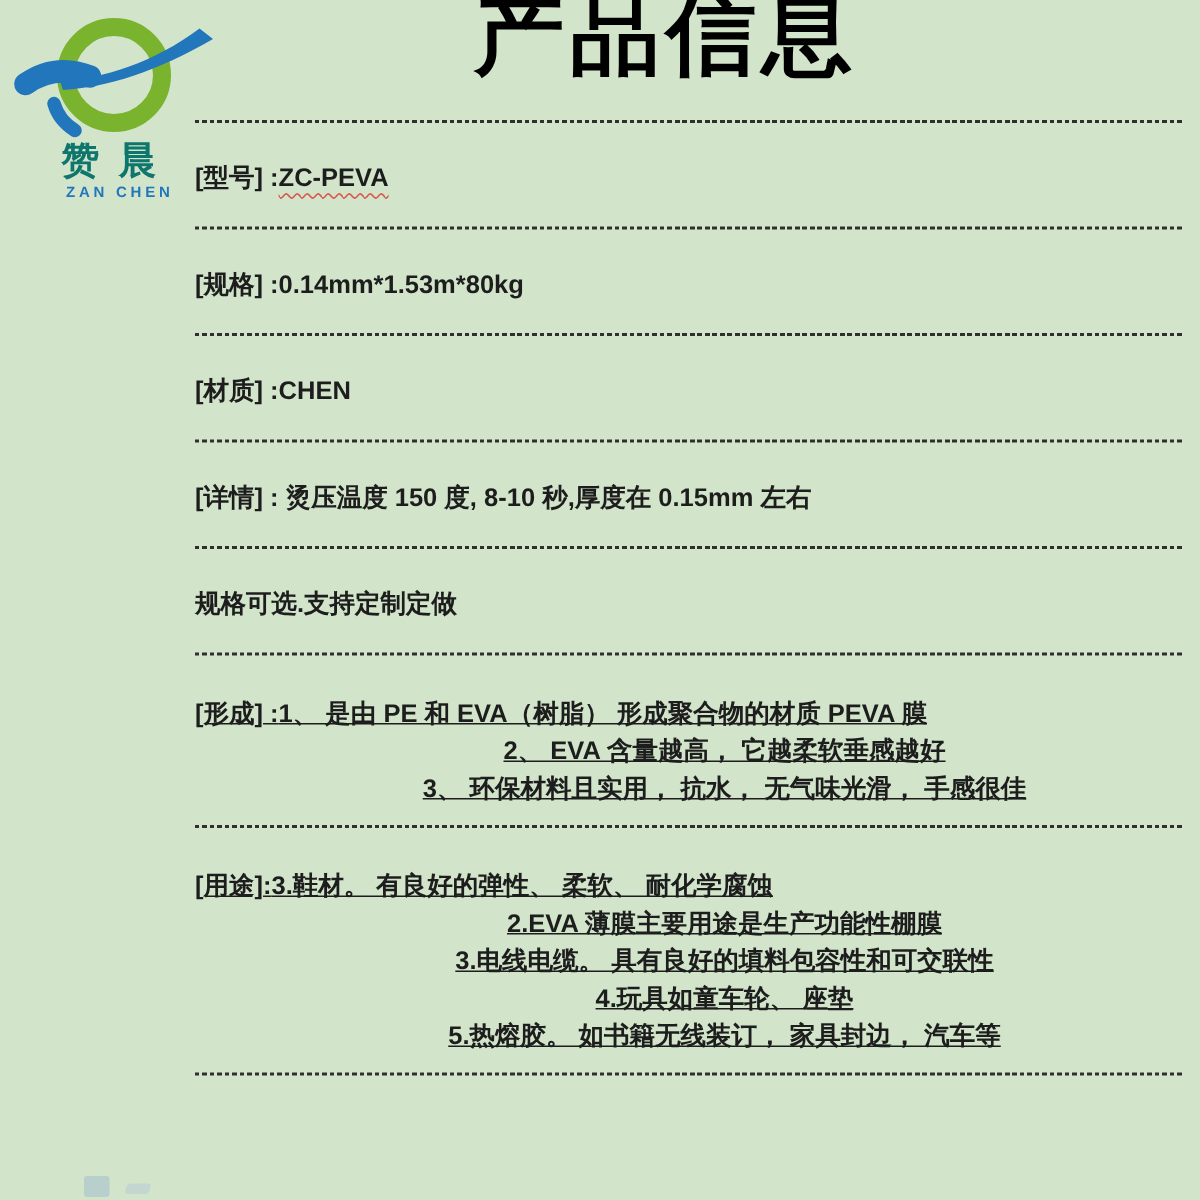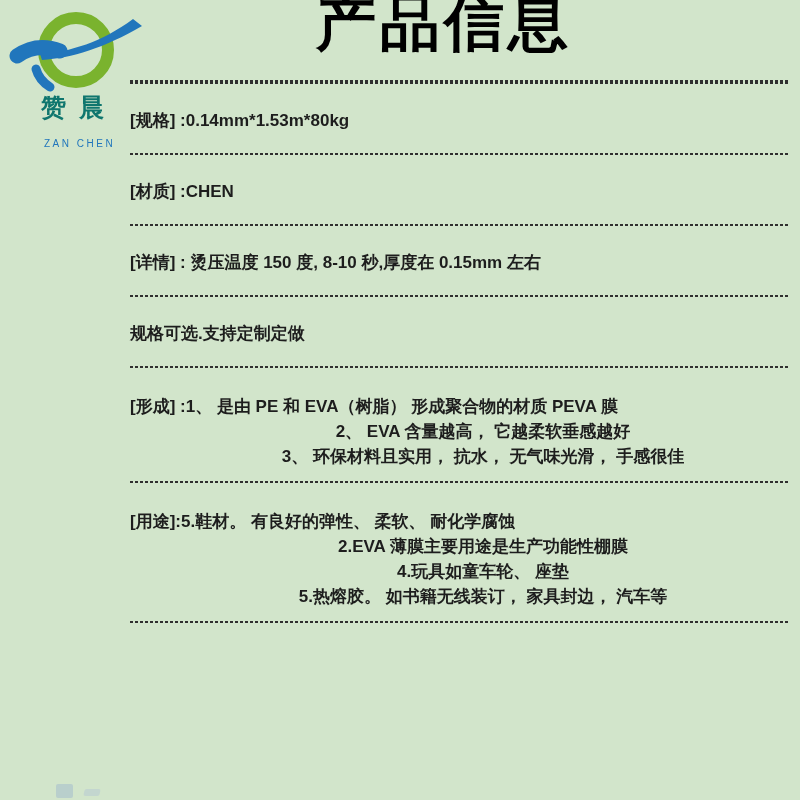--- a/index.html
+++ b/index.html
@@ -30,32 +30,32 @@
   .logo svg { display: block; }
   .brand-cn {
     margin-left: 33px; margin-top: -2px;
     color: #0f766e;
     font-size: 25px; font-weight: bold;
     letter-spacing: 13px;
     white-space: nowrap;
     line-height: 1.1;
   }
   .brand-en {
-    margin-left: 36px; margin-top: 16px;
+    margin-left: 36px; margin-top: 1px;
     color: #2176bc;
-    font-size: 10px; font-weight: normal;
+    font-size: 10px; font-weight: bold;
     letter-spacing: 2.5px;
     white-space: nowrap;
   }
 
   
   .rows { position: absolute; left: 130px; top: 80px; width: 660px; }
   .row { font-weight: bold; font-size: 17px; white-space: nowrap; }
   .row.single { padding: 26px 0 21px; line-height: 22px; }
-  .row.multi  { padding: 26px 0 12px; line-height: 25px; }
+  .row.multi  { padding: 26px 0 12px; line-height: 25px; text-decoration: underline; }
   .row .cont { padding-left: 46px; text-align: center; }
   .sep {
     height: 2px;
     background: repeating-linear-gradient(90deg, #2f2f2f 0 3px, transparent 3px 5px);
   }
   .wavy {
     text-decoration: underline;
     text-decoration-style: wavy;
     text-decoration-color: #d9584a;
     text-decoration-thickness: 1px;
@@ -91,20 +91,23 @@
       <path d="M28,65 Q31,76 42,83" fill="none" stroke="#2176bc" stroke-width="9" stroke-linecap="round"></path>
     </svg>
     <div class="brand-cn">赞晨</div>
     <div class="brand-en">ZAN CHEN</div>
   </div>
 
   <div class="title">产品信息</div>
 
   <div class="rows" id="rows">
       <div class="sep"></div>
+      <div class="row single">
+        <div class="line first"><span class="label">[型号]</span><span class="colon"> :</span><span class="value wavy">ZC-PEVA</span></div>
+      </div>
       <div class="sep"></div>
       <div class="row single">
         <div class="line first"><span class="label">[规格]</span><span class="colon"> :</span><span class="value">0.14mm*1.53m*80kg</span></div>
       </div>
       <div class="sep"></div>
       <div class="row single">
         <div class="line first"><span class="label">[材质]</span><span class="colon"> :</span><span class="value">CHEN</span></div>
       </div>
       <div class="sep"></div>
       <div class="row single">
@@ -115,22 +118,23 @@
         <div class="line first"><span class="value">规格可选.支持定制定做</span></div>
       </div>
       <div class="sep"></div>
       <div class="row multi">
         <div class="line first"><span class="label">[形成]</span><span class="colon"> :</span><span class="value">1、 是由 PE 和 EVA（树脂） 形成聚合物的材质 PEVA 膜</span></div>
         <div class="line cont">2、 EVA 含量越高， 它越柔软垂感越好</div>
         <div class="line cont">3、 环保材料且实用， 抗水， 无气味光滑， 手感很佳</div>
       </div>
       <div class="sep"></div>
       <div class="row multi">
-        <div class="line first"><span class="label">[用途]</span><span class="colon">:</span><span class="value">5.鞋材。 有良好的弹性、 柔软、 耐化学腐蚀</span></div>
+        <div class="line first"><span class="label">[用途]</span><span class="colon">:</span><span class="value">3.鞋材。 有良好的弹性、 柔软、 耐化学腐蚀</span></div>
         <div class="line cont">2.EVA 薄膜主要用途是生产功能性棚膜</div>
+        <div class="line cont">3.电线电缆。 具有良好的填料包容性和可交联性</div>
         <div class="line cont">4.玩具如童车轮、 座垫</div>
         <div class="line cont">5.热熔胶。  如书籍无线装订， 家具封边， 汽车等</div>
       </div>
       <div class="sep"></div>
     </div>
 
   <div class="watermark">
     <div class="w1"></div>
     <div class="w2"></div>
   </div>

